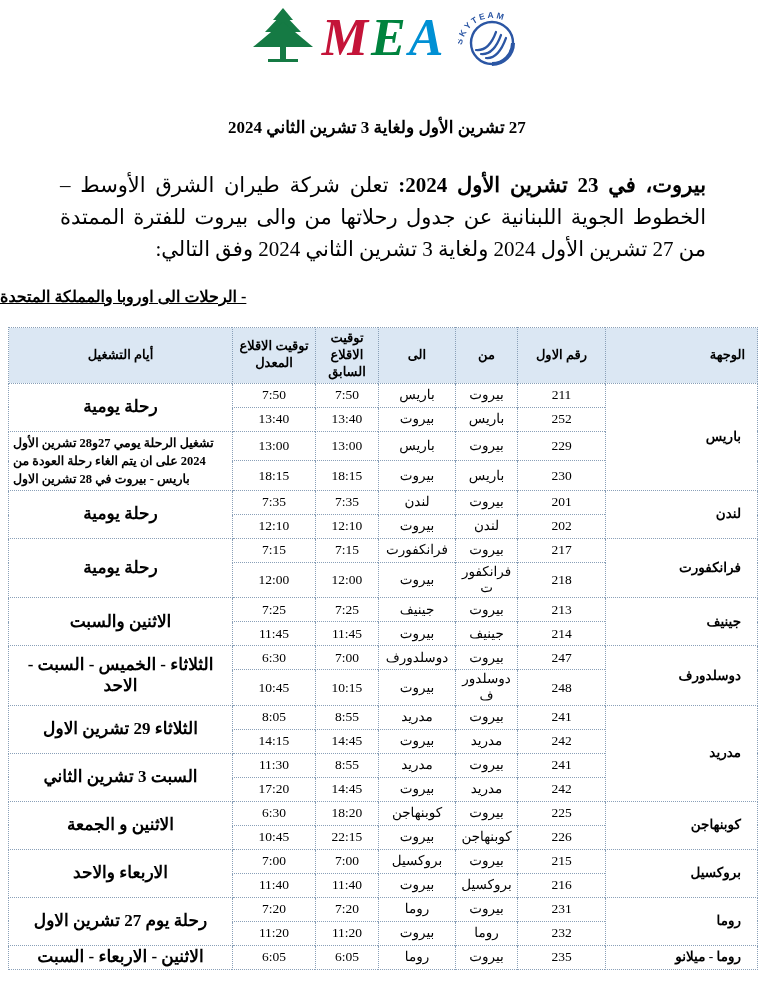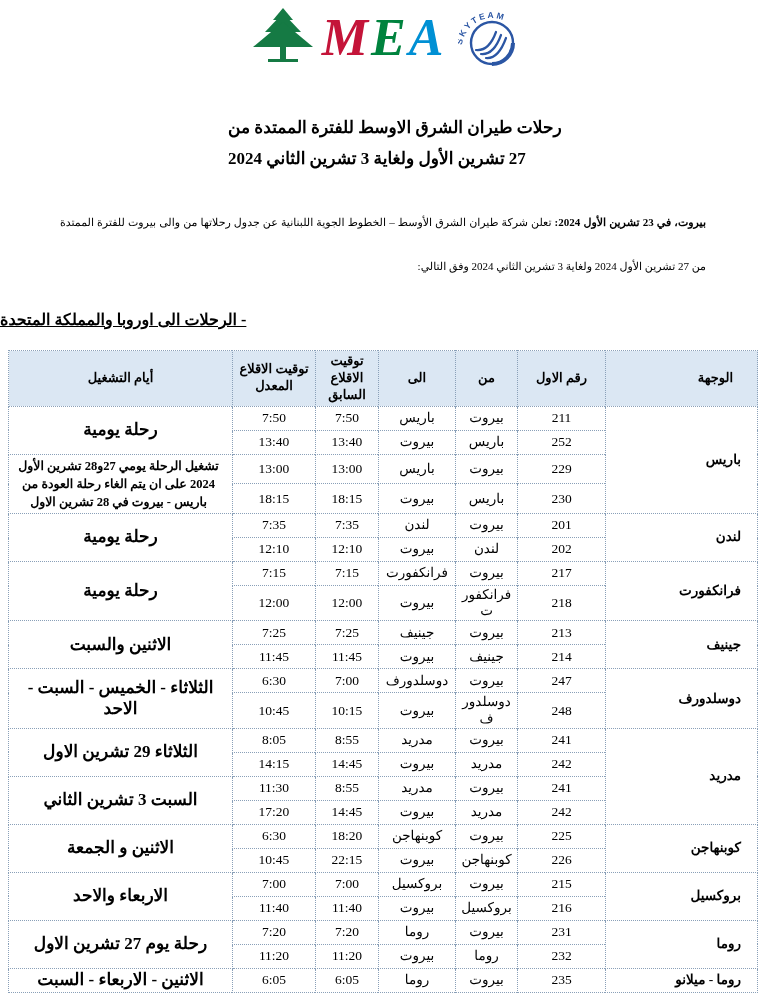--- a/index.html
+++ b/index.html
@@ -12,35 +12,35 @@
   .mea-logo{display:flex;align-items:center;gap:2px;}
   .mea-wordmark{display:flex;align-items:flex-end;}
   .mea-letter{font-size:52px;font-weight:bold;font-style:italic;line-height:.85;letter-spacing:3px;}
   .mea-m{color:#C41439;}
   .mea-e{color:#00833E;}
   .mea-a{color:#0090D4;}
   
   .title-block{margin:44px 0 0 228px;width:390px;direction:rtl;text-align:left;
                font-weight:bold;font-size:17px;line-height:31px;}
   
-  .intro{direction:rtl;text-align:justify;margin:26px 62px 0 60px;font-size:11px;line-height:44px;}
+  .intro{direction:rtl;text-align:justify;margin:26px 62px 0 60px;font-size:21px;line-height:32px;}
   .intro .lead{font-weight:bold;}
   
   .section-heading{direction:rtl;text-align:left;margin:22px 22px 0 0;
                    font-weight:bold;font-size:16px;text-decoration:underline;}
   
   .table-wrap{margin:21px 11px 0 8px;}
   table{width:749px;border-collapse:collapse;direction:rtl;table-layout:fixed;}
   th,td{border:1px dotted #8aa0b8;vertical-align:middle;word-wrap:break-word;}
   th{background:#dbe7f3;font-size:13px;font-weight:bold;height:50px;padding:2px 4px;text-align:center;line-height:1.3;}
-  th.col-dest{text-align:right;padding-right:24px;}
+  th.col-dest{text-align:right;padding-right:12px;}
   td{font-size:13.5px;height:21px;padding:1px 4px;text-align:center;line-height:1.2;}
   td.dest{text-align:right;padding-right:16px;font-weight:bold;font-size:13.5px;}
   td.days{font-weight:bold;font-size:17px;}
-  td.days.long{font-size:12.5px;text-align:center;padding:2px 8px 2px 4px;line-height:1.45;}
+  td.days.long{font-size:12.5px;text-align:left;padding:2px 8px 2px 4px;line-height:1.45;}
 </style>
 </head>
 <body>
 
 <div class="page">
 
   <header class="logo-row">
     <div class="mea-logo">
       <span>
         <svg width="74" height="58" viewBox="0 0 74 58" aria-hidden="true">
@@ -72,21 +72,20 @@
           <path d="M28 53 C38 54 44 44 48 33"></path>
         </g>
         <text font-family="Liberation Sans, sans-serif" font-size="8.5" font-weight="bold" fill="#2B56A4" letter-spacing="2.2">
           <textPath href="#stArc" startOffset="4">SKYTEAM</textPath>
         </text>
       </svg>
     </span>
   </header>
 
   <div class="title-block">
-    <div>رحلات طيران الشرق الاوسط للفترة الممتدة من</div>
     <div>27 تشرين الأول ولغاية 3 تشرين الثاني 2024</div>
   </div>
 
   <p class="intro"><span class="lead">بيروت، في 23 تشرين الأول 2024:</span><span> تعلن شركة طيران الشرق الأوسط – الخطوط الجوية اللبنانية عن جدول رحلاتها من والى بيروت للفترة الممتدة من 27 تشرين الأول 2024 ولغاية 3 تشرين الثاني 2024 وفق التالي:</span></p>
 
   <div class="section-heading">- الرحلات الى اوروبا والمملكة المتحدة</div>
 
   <div class="table-wrap">
     <table>
       <colgroup>

